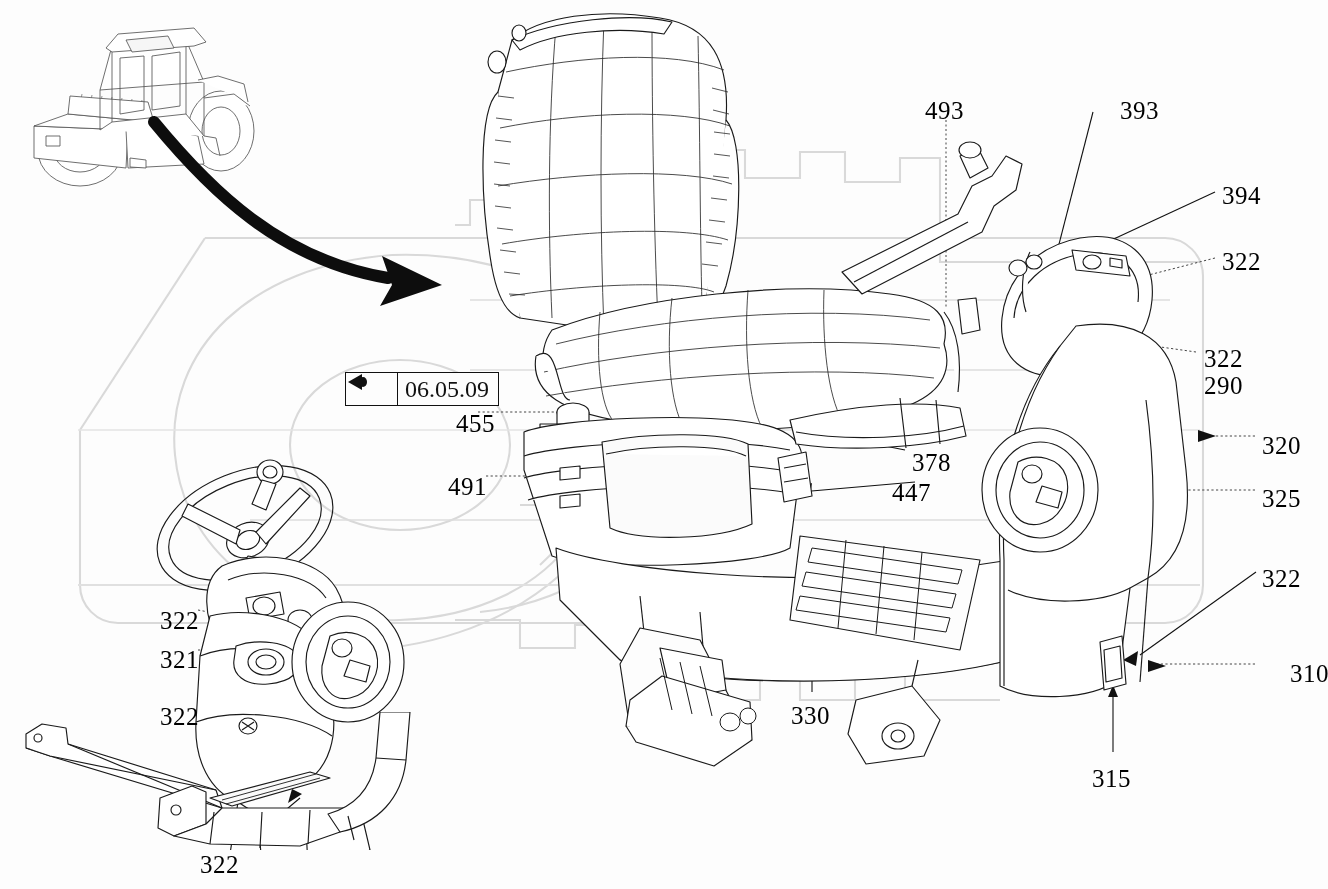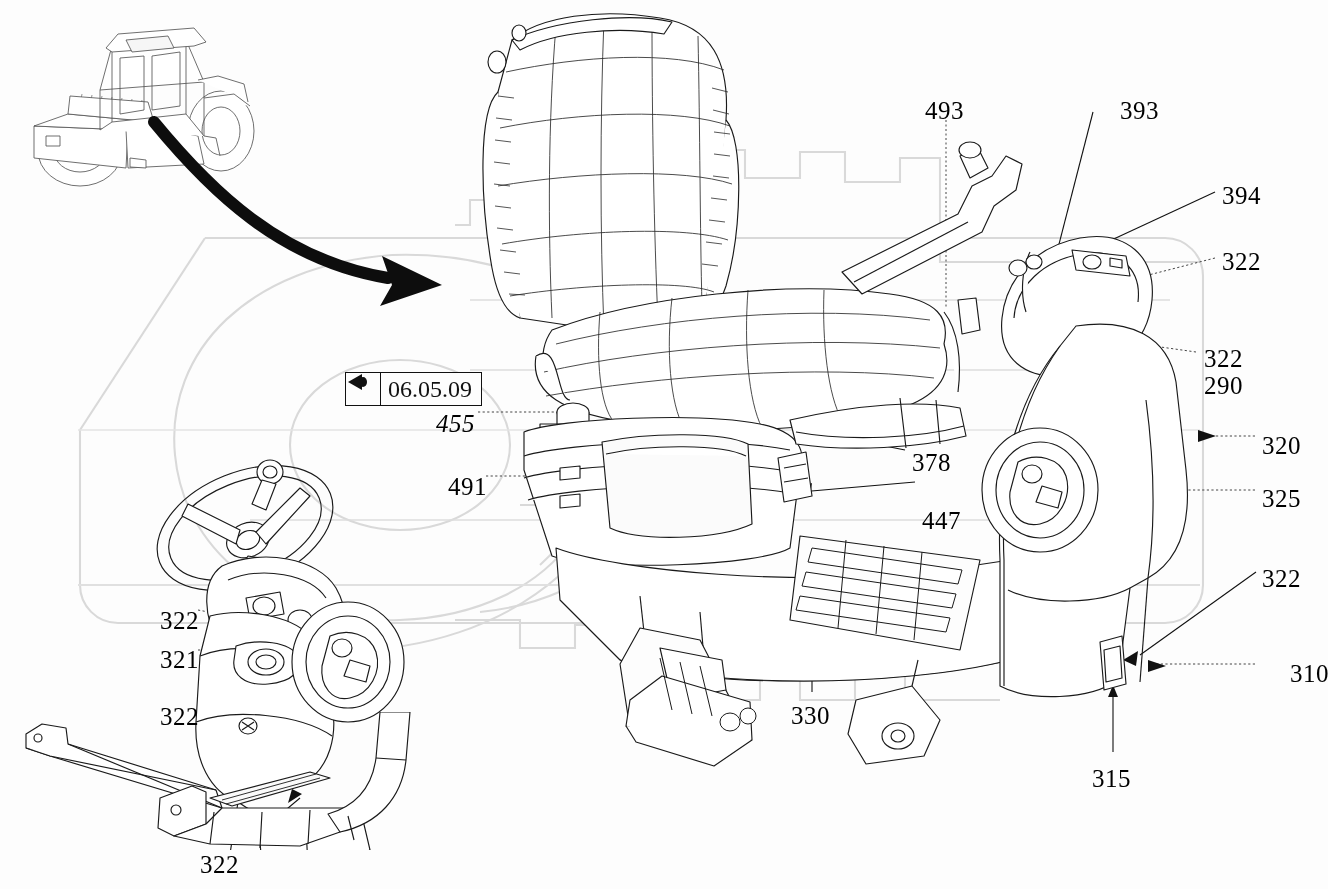--- a/index.html
+++ b/index.html
@@ -17,21 +17,21 @@
     color:#000000;
     white-space:nowrap;
     letter-spacing:0.5px;
   }
   #datebox{
     position:absolute;
     left:345px;top:372px;
     height:32px;
     border:1.6px solid #111;
     background:#fdfdfd;
-    display:flex;align-items:stretch;
+    display:flex;align-items:stretch;padding-left:17px;
   }
   #datebox .eye{
     width:34px;border-right:1.6px solid #111;
     display:flex;align-items:center;justify-content:center;
   }
   #datebox .dtx{
     display:flex;align-items:center;
     padding:0 9px 0 7px;
     font-size:24px;color:#111;
     font-family:"Liberation Serif", serif;
@@ -497,22 +497,22 @@
       <div class="lbl" style="left: 1222px; top: 248px;">322</div>
       <div class="lbl" style="left: 1204px; top: 345px;">322</div>
       <div class="lbl" style="left: 1204px; top: 372px;">290</div>
       <div class="lbl" style="left: 1262px; top: 432px;">320</div>
       <div class="lbl" style="left: 1262px; top: 485px;">325</div>
       <div class="lbl" style="left: 1262px; top: 565px;">322</div>
       <div class="lbl" style="left: 1262px; top: 660px; margin-left: 28px;">310</div>
       <div class="lbl" style="left: 1092px; top: 765px;">315</div>
       <div class="lbl" style="left: 791px; top: 702px;">330</div>
       <div class="lbl" style="left: 912px; top: 449px;">378</div>
-      <div class="lbl" style="left: 922px; top: 479px; margin-top: 28px;">447</div>
-      <div class="lbl" style="left: 436px; top: 410px; font-style: italic;">455</div>
+      <div class="lbl" style="left: 892px; top: 479px;">447</div>
+      <div class="lbl" style="left: 456px; top: 410px;">455</div>
       <div class="lbl" style="left: 448px; top: 473px;">491</div>
       <div class="lbl" style="left: 160px; top: 607px;">322</div>
       <div class="lbl" style="left: 160px; top: 646px;">321</div>
       <div class="lbl" style="left: 160px; top: 703px;">322</div>
       <div class="lbl" style="left: 200px; top: 851px;">322</div>
     </div>
 
   <div id="corner"></div>
 </div>
 

